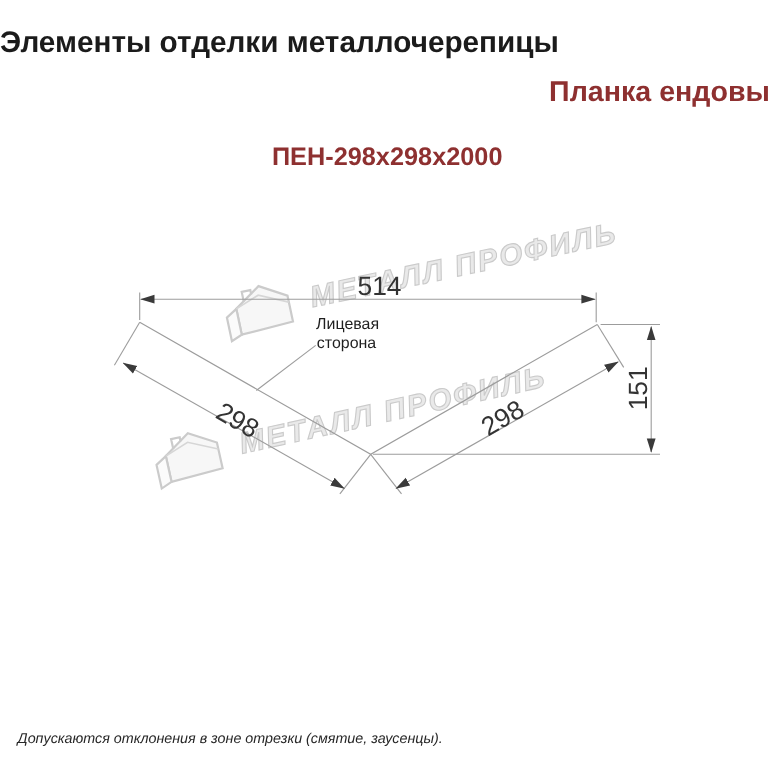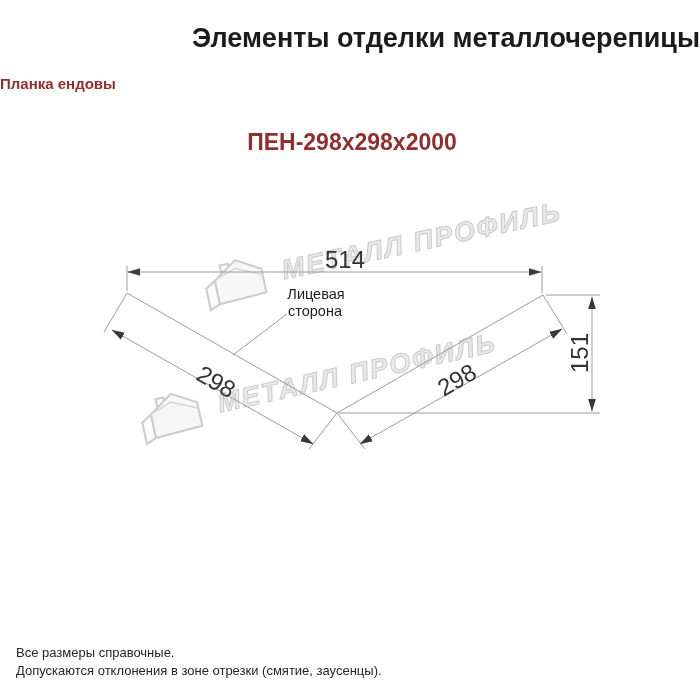--- a/index.html
+++ b/index.html
@@ -2,26 +2,26 @@
 <html style="--c-title: #1b1b1b; --c-accent: #8e3030; --c-drawing_line: #9c9c9c; --c-drawing_text: #333333; --c-arrow: #3a3a3a; --c-watermark: #cacaca;"><head>
 <meta charset="utf-8">
 <style>
   html,body{margin:0;padding:0;background:#ffffff;}
   .stage{
     position:relative;width:700px;height:700px;background:#fff;overflow:hidden;
     font-family:"Liberation Sans","DejaVu Sans",sans-serif;
   }
   
   .page-title{
-    position:absolute;left:0;right:0;top:23px;text-align:right;
+    position:absolute;left:0;right:0;top:23px;text-align:left;
     font-size:27px;font-weight:bold;color:var(--c-title,#1b1b1b);
   }
   .subtitle{
-    position:absolute;left:0;right:0;top:70px;text-align:left;
-    font-size:15px;font-weight:bold;line-height:27px;color:var(--c-accent,#8e3030);
+    position:absolute;left:0;right:0;top:70px;text-align:right;
+    font-size:26px;font-weight:bold;line-height:27px;color:var(--c-accent,#8e3030);
   }
   .product-code{
     position:absolute;left:4px;right:0;top:129px;text-align:center;
     font-size:23px;font-weight:bold;color:var(--c-accent,#8e3030);
   }
   
   .wm{
     position:absolute;display:flex;align-items:center;gap:8px;
     transform-origin:left center;pointer-events:none;white-space:nowrap;
   }
@@ -42,21 +42,21 @@
   }
   .face-text{
     fill:#1f1f1f;font-size:14.5px;
     font-family:"Liberation Sans","DejaVu Sans",sans-serif;text-anchor:middle;
   }
   
   .footer-note{
     position:absolute;left:16px;font-size:13px;color:#262626;
   }
   .note1{top:645px;}
-  .note2{top:663px;}
+  .note2{top:663px;font-style:italic;}
 </style>
 </head>
 <body>
 
 <div class="stage">
 
   <div class="wm wm1">
     <svg width="76" height="52" viewBox="0 0 76 52">
       <polygon points="16,22 40,6 64,20 64,44 16,46" fill="#f7f7f7" stroke="#cbcbcb" stroke-width="2"></polygon>
       <polygon points="6,28 16,22 16,46 6,50" fill="#fbfbfb" stroke="#cbcbcb" stroke-width="2"></polygon>
@@ -109,16 +109,15 @@
     <text class="face-text" x="316" y="299">Лицевая</text>
     <text class="face-text" x="315" y="316">сторона</text>
   </svg>
 
   <div class="page-title">Элементы отделки металлочерепицы</div>
   <div class="subtitle">
     <div>Планка ендовы</div>
   </div>
   <div class="product-code">ПЕН-298х298х2000</div>
 
-  <div class="footer-note note1">Все размеры справочные.</div>
   <div class="footer-note note2">Допускаются отклонения в зоне отрезки (смятие, заусенцы).</div>
 
 </div>
 
 </body></html>

